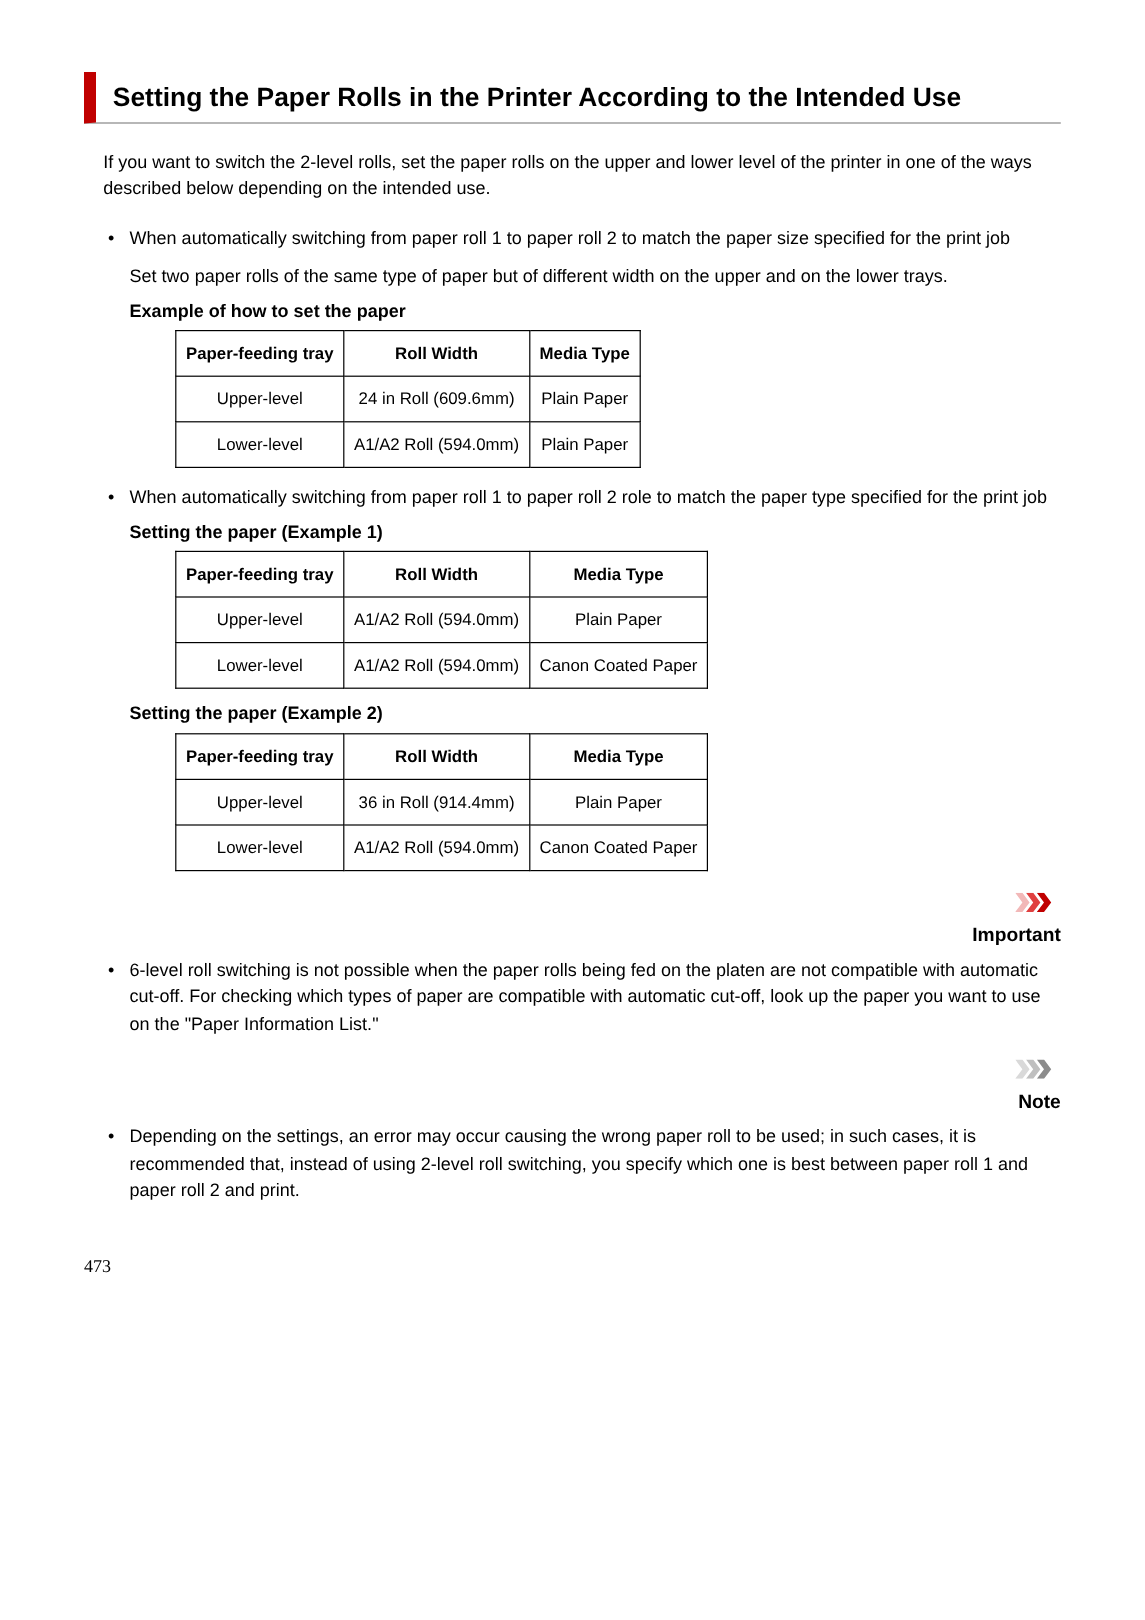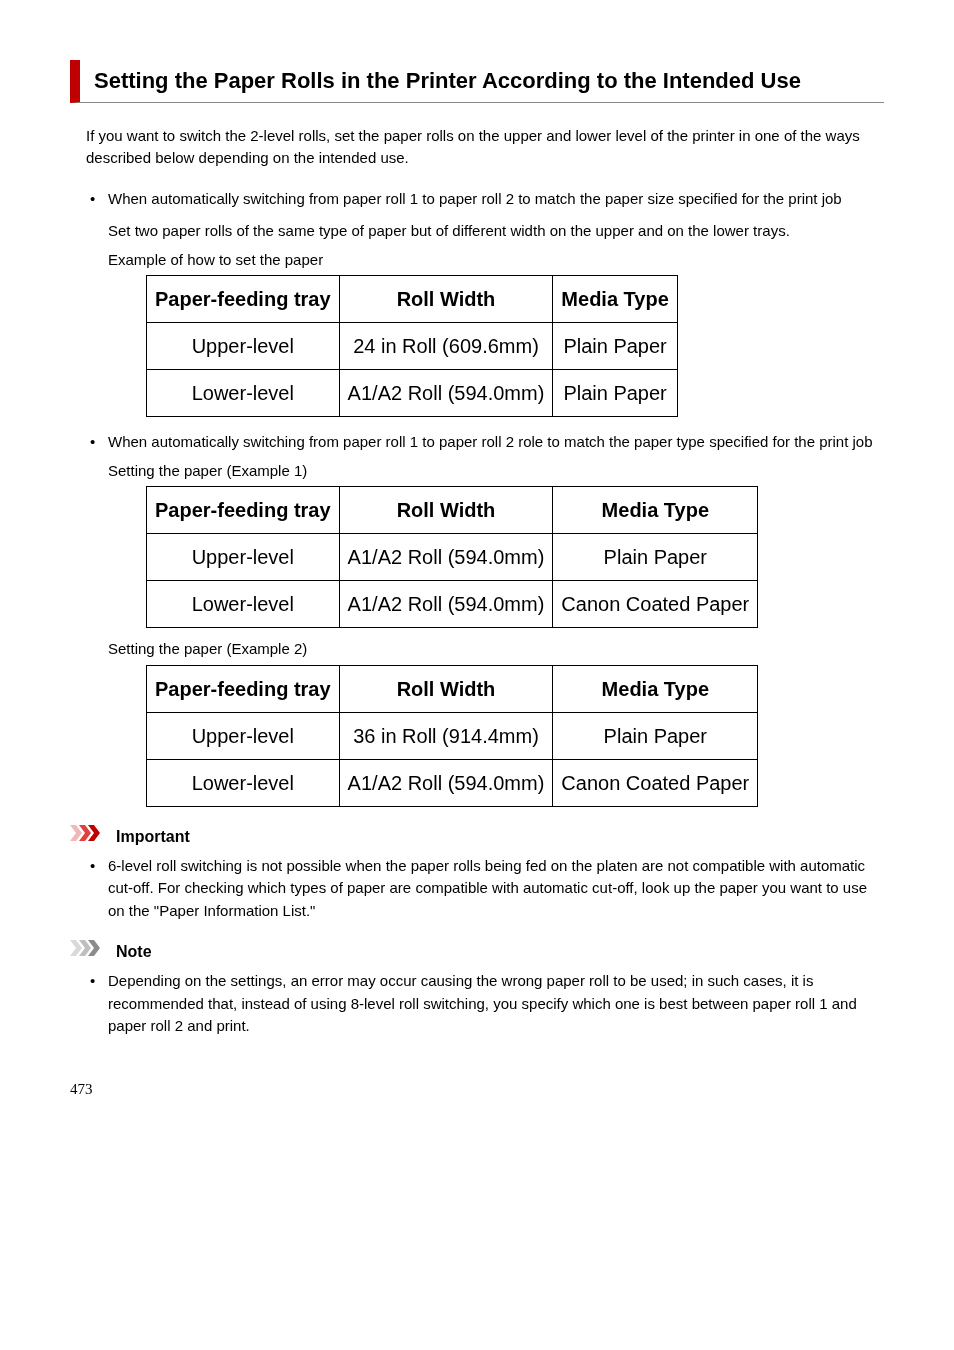--- a/index.html
+++ b/index.html
@@ -21,40 +21,41 @@
   .heading {
     font-size: 22px;
     font-weight: bold;
     line-height: 1.35;
   }
   p.body { margin: 0 0 18px 16px; }
   ul.bullets { list-style: none; padding: 0; margin: 0 0 0 20px; }
   ul.bullets > li { position: relative; padding-left: 18px; margin-bottom: 14px; }
   ul.bullets > li::before { content: "•"; position: absolute; left: 0; top: 0; }
   .sub { margin-left: 0; margin-top: 10px; }
-  .table-caption { font-weight: normal; margin: 6px 0 4px 0; }
+  .table-caption { font-weight: bold; margin: 6px 0 4px 0; }
   table.datagrid {
     border-collapse: collapse;
     margin-left: 38px;
     margin-bottom: 10px;
-    font-size: 20px;
+    font-size: 14px;
     border-radius: 31px;
   }
   table.datagrid th, table.datagrid td {
     border: 1px solid #000;
     padding: 8px 8px;
     text-align: center;
     vertical-align: middle;
   }
   table.datagrid th { font-weight: bold; text-align: center; }
   .callout-head {
     display: flex;
-    align-items: flex-start;
+    align-items: flex-end;
     gap: 8px;
     margin: 18px 0 6px 0;
+    flex-direction: column;
   }
   .callout-head .label { font-weight: bold; font-size: 16px; }
   .chevrons { display: flex; gap: -2px; }
   .note-list { list-style: none; padding: 0; margin: 0 0 0 20px; }
   .note-list > li { position: relative; padding-left: 18px; margin-bottom: 6px; }
   .note-list > li::before { content: "•"; position: absolute; left: 0; top: 0; }
   a.ilink { color: #0645cc; text-decoration: underline; }
   .page-num { margin-top: 40px; font-family: "Times New Roman", serif; font-size: 15px; }
   .para-after-table { margin-top: 6px; }
 </style>
@@ -159,17 +160,17 @@
     <svg width="38" height="16" viewBox="0 0 38 16">
       <polygon points="0,0 6,0 12,8 6,16 0,16 6,8" fill="#d9d9d9"></polygon>
       <polygon points="9,0 15,0 21,8 15,16 9,16 15,8" fill="#bfbfbf"></polygon>
       <polygon points="18,0 24,0 30,8 24,16 18,16 24,8" fill="#8c8c8c"></polygon>
     </svg>
   </span>
   <span class="label">Note</span>
 </div>
 <ul class="note-list">
   <li>
-    <div>Depending on the settings, an error may occur causing the wrong paper roll to be used; in such cases, it is recommended that, instead of using 8-level roll switching, you specify which one is best between paper roll 1 and paper roll 2 and print.</div>
+    <div>Depending on the settings, an error may occur causing the wrong paper roll to be used; in such cases, it is recommended that, instead of using 2-level roll switching, you specify which one is best between paper roll 1 and paper roll 2 and print.</div>
   </li>
 </ul>
 
 <div class="page-num">473</div>
 
 </body></html>

